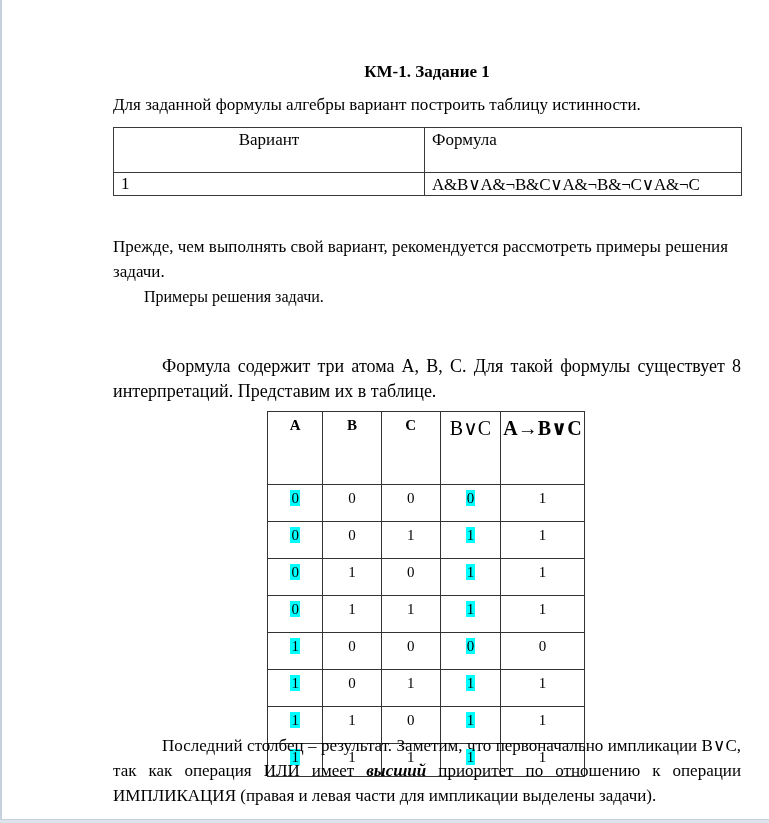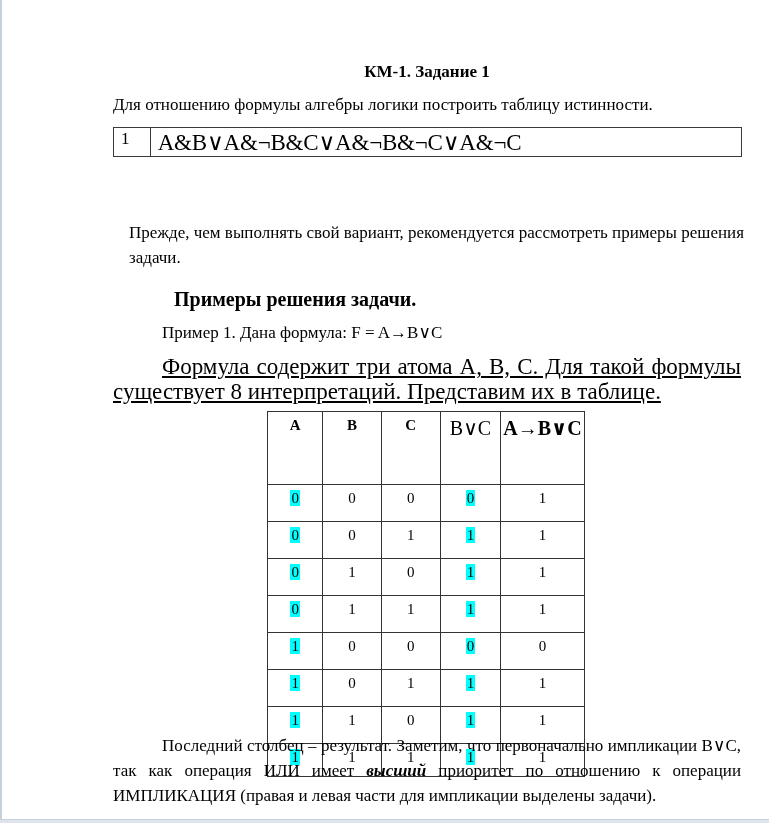--- a/index.html
+++ b/index.html
@@ -19,26 +19,26 @@
   }
   .task { position: absolute; top: 95px; left: 113px; font-size: 17px; }
 
   table { border-collapse: collapse; position: absolute; }
   .t1 { left: 113px; top: 127px; width: 629px; }
   .t1 td { border: 1px solid #3a3a3a; font-size: 17px; vertical-align: top; padding: 2px 7px 0 7px; }
   .t1 .h-row td { height: 42px; }
   .t1 .d-row td { height: 20px; padding-top: 1px; }
   .t1 .c-var { width: 296px; text-align: center; }
   .t1 .c-var-val { text-align: left; }
-  .t1 .formula { font-size: 23px; letter-spacing: -0.2px; }
+  .t1 .formula { font-size: 17px; letter-spacing: -0.2px; }
 
-  .p1 { position: absolute; top: 220px; left: 113px; width: 630px; font-size: 17px; line-height: 25px; margin-left: 16px; }
-  .p-bold { position: absolute; top: 288px; left: 174px; font-size: 20px; font-weight: bold; }
+  .p1 { position: absolute; top: 234px; left: 113px; width: 630px; font-size: 17px; line-height: 25px; }
+  .p-bold { position: absolute; top: 288px; left: 144px; font-size: 16px; font-weight: normal; }
   .p-ex { position: absolute; top: 322px; left: 162px; font-size: 17px; }
-  .p2 { position: absolute; top: 354px; left: 113px; width: 628px; font-size: 23px; line-height: 25px; text-align: justify; text-indent: 49px; text-decoration: underline; }
+  .p2 { position: absolute; top: 354px; left: 113px; width: 628px; font-size: 18px; line-height: 25px; text-align: justify; text-indent: 49px; }
 
   .t2 { left: 267px; top: 411px; width: 318px; }
   .t2 td { border: 1px solid #333; text-align: center; vertical-align: top; padding: 0; }
   .t2 .hdr td { height: 67px; padding-top: 4px; font-size: 15px; }
   .t2 .hdr .bold-h { font-weight: bold; font-size: 15px; padding-top: 5px; }
   .t2 .hdr .sym-h { font-size: 20px; }
   .t2 .row td { height: 31px; font-size: 15px; padding-top: 5px; }
   .t2 .row:last-child td { height: 27px; }
   .hl { background: #00ffff; padding: 0 1px; }
   .w56 { width: 56px; } .w59 { width: 59px; } .w60 { width: 60px; } .w83 { width: 83px; font-weight: bold; }
@@ -46,34 +46,37 @@
   .p3 { position: absolute; top: 733px; left: 113px; width: 628px; font-size: 17px; line-height: 25px; text-align: justify; text-indent: 49px; }
   .p3 b { font-weight: bold; font-style: italic; }
 </style>
 </head>
 <body>
 
 <div class="frame-left"></div>
 
 <div class="page">
   <div class="title">КМ-1. Задание 1</div>
-  <div class="task">Для отношению формулы алгебры логики построить таблицу истинности.</div>
+  <div class="task">Для заданной формулы алгебры вариант построить таблицу истинности.</div>
 
   <table class="t1">
     <tbody>
+        <tr class="h-row">
+      <td class="c-var">Вариант</td>
+      <td>Формула</td>
+    </tr>
     <tr class="d-row">
       <td class="c-var-val">1</td>
       <td class="formula">A&amp;B∨A&amp;¬B&amp;C∨A&amp;¬B&amp;¬C∨A&amp;¬C</td>
     </tr>
   </tbody>
     </table>
 
   <div class="p1">Прежде, чем выполнять свой вариант, рекомендуется рассмотреть примеры решения задачи.</div>
   <div class="p-bold">Примеры решения задачи.</div>
-  <div class="p-ex">Пример 1. Дана формула:  F = A→B∨C</div>
   <div class="p2">Формула содержит три атома A, B, C. Для такой формулы существует 8 интерпретаций. Представим их в таблице.</div>
 
   <table class="t2">
     <tbody>
         <tr class="hdr">
       <td class="w56 bold-h">A</td>
       <td class="w59 bold-h">B</td>
       <td class="w60 bold-h">C</td>
       <td class="w60 sym-h">B∨C</td>
       <td class="w83 sym-h">A→B∨C</td>

